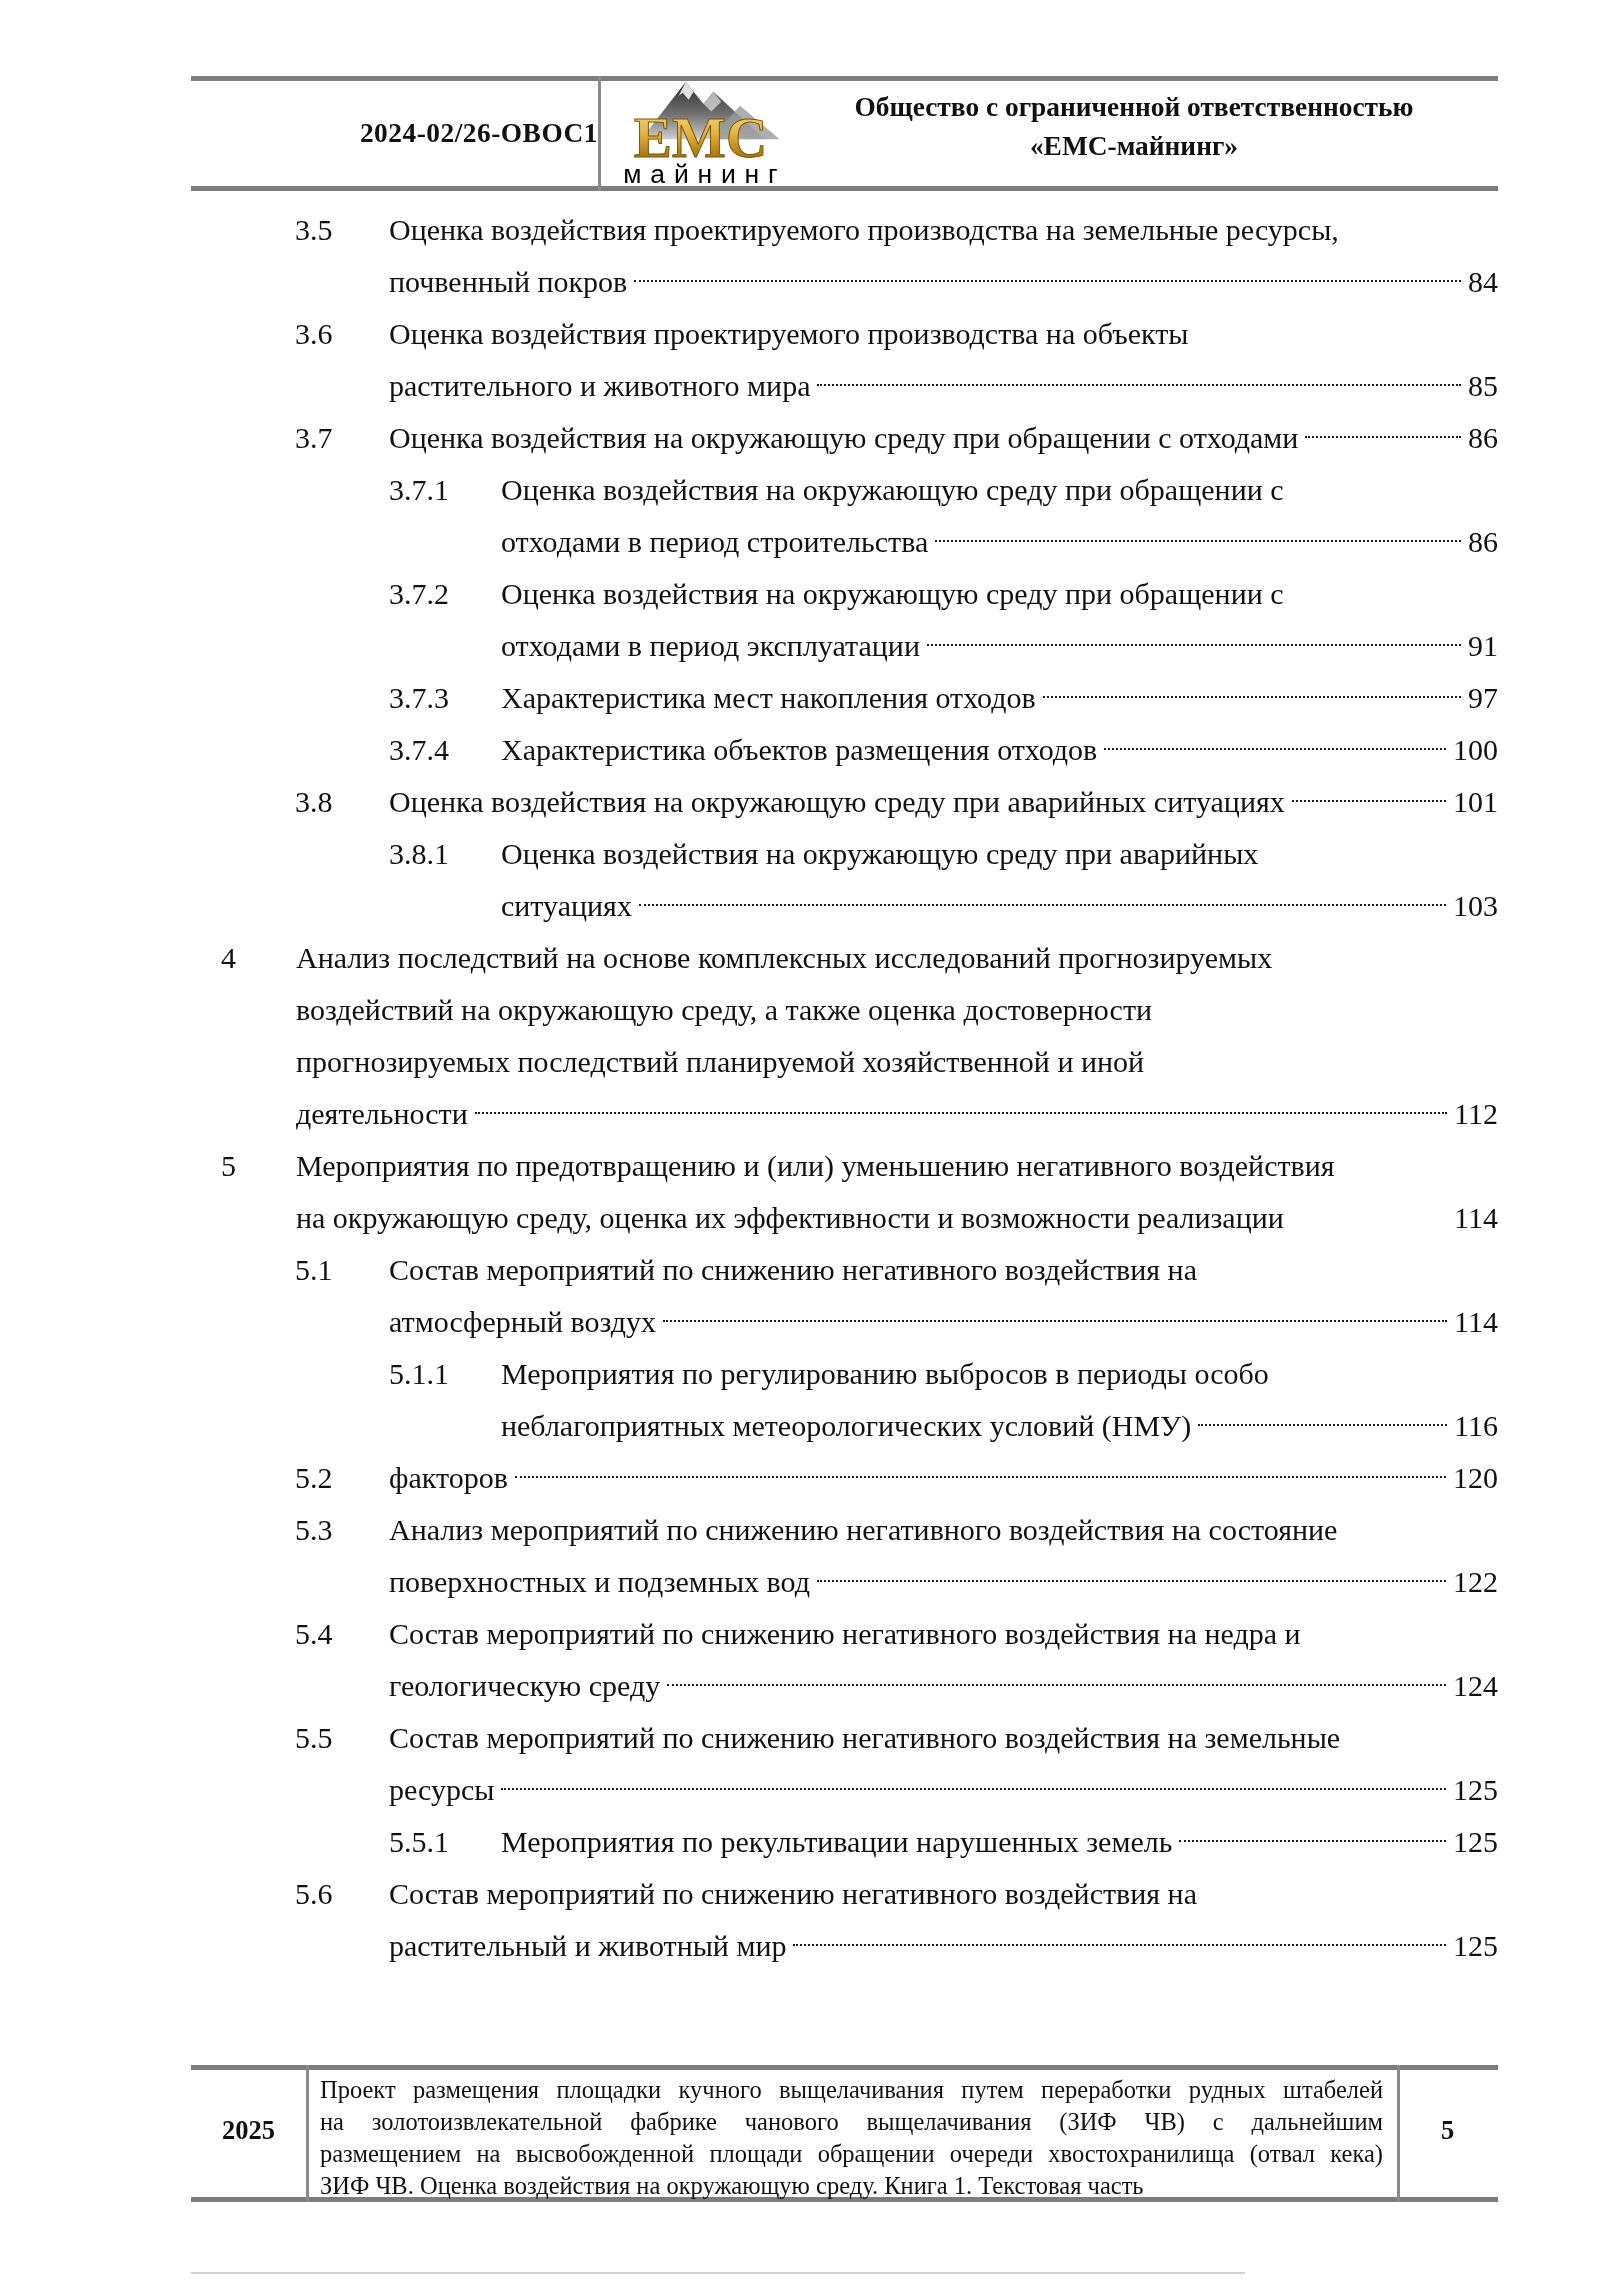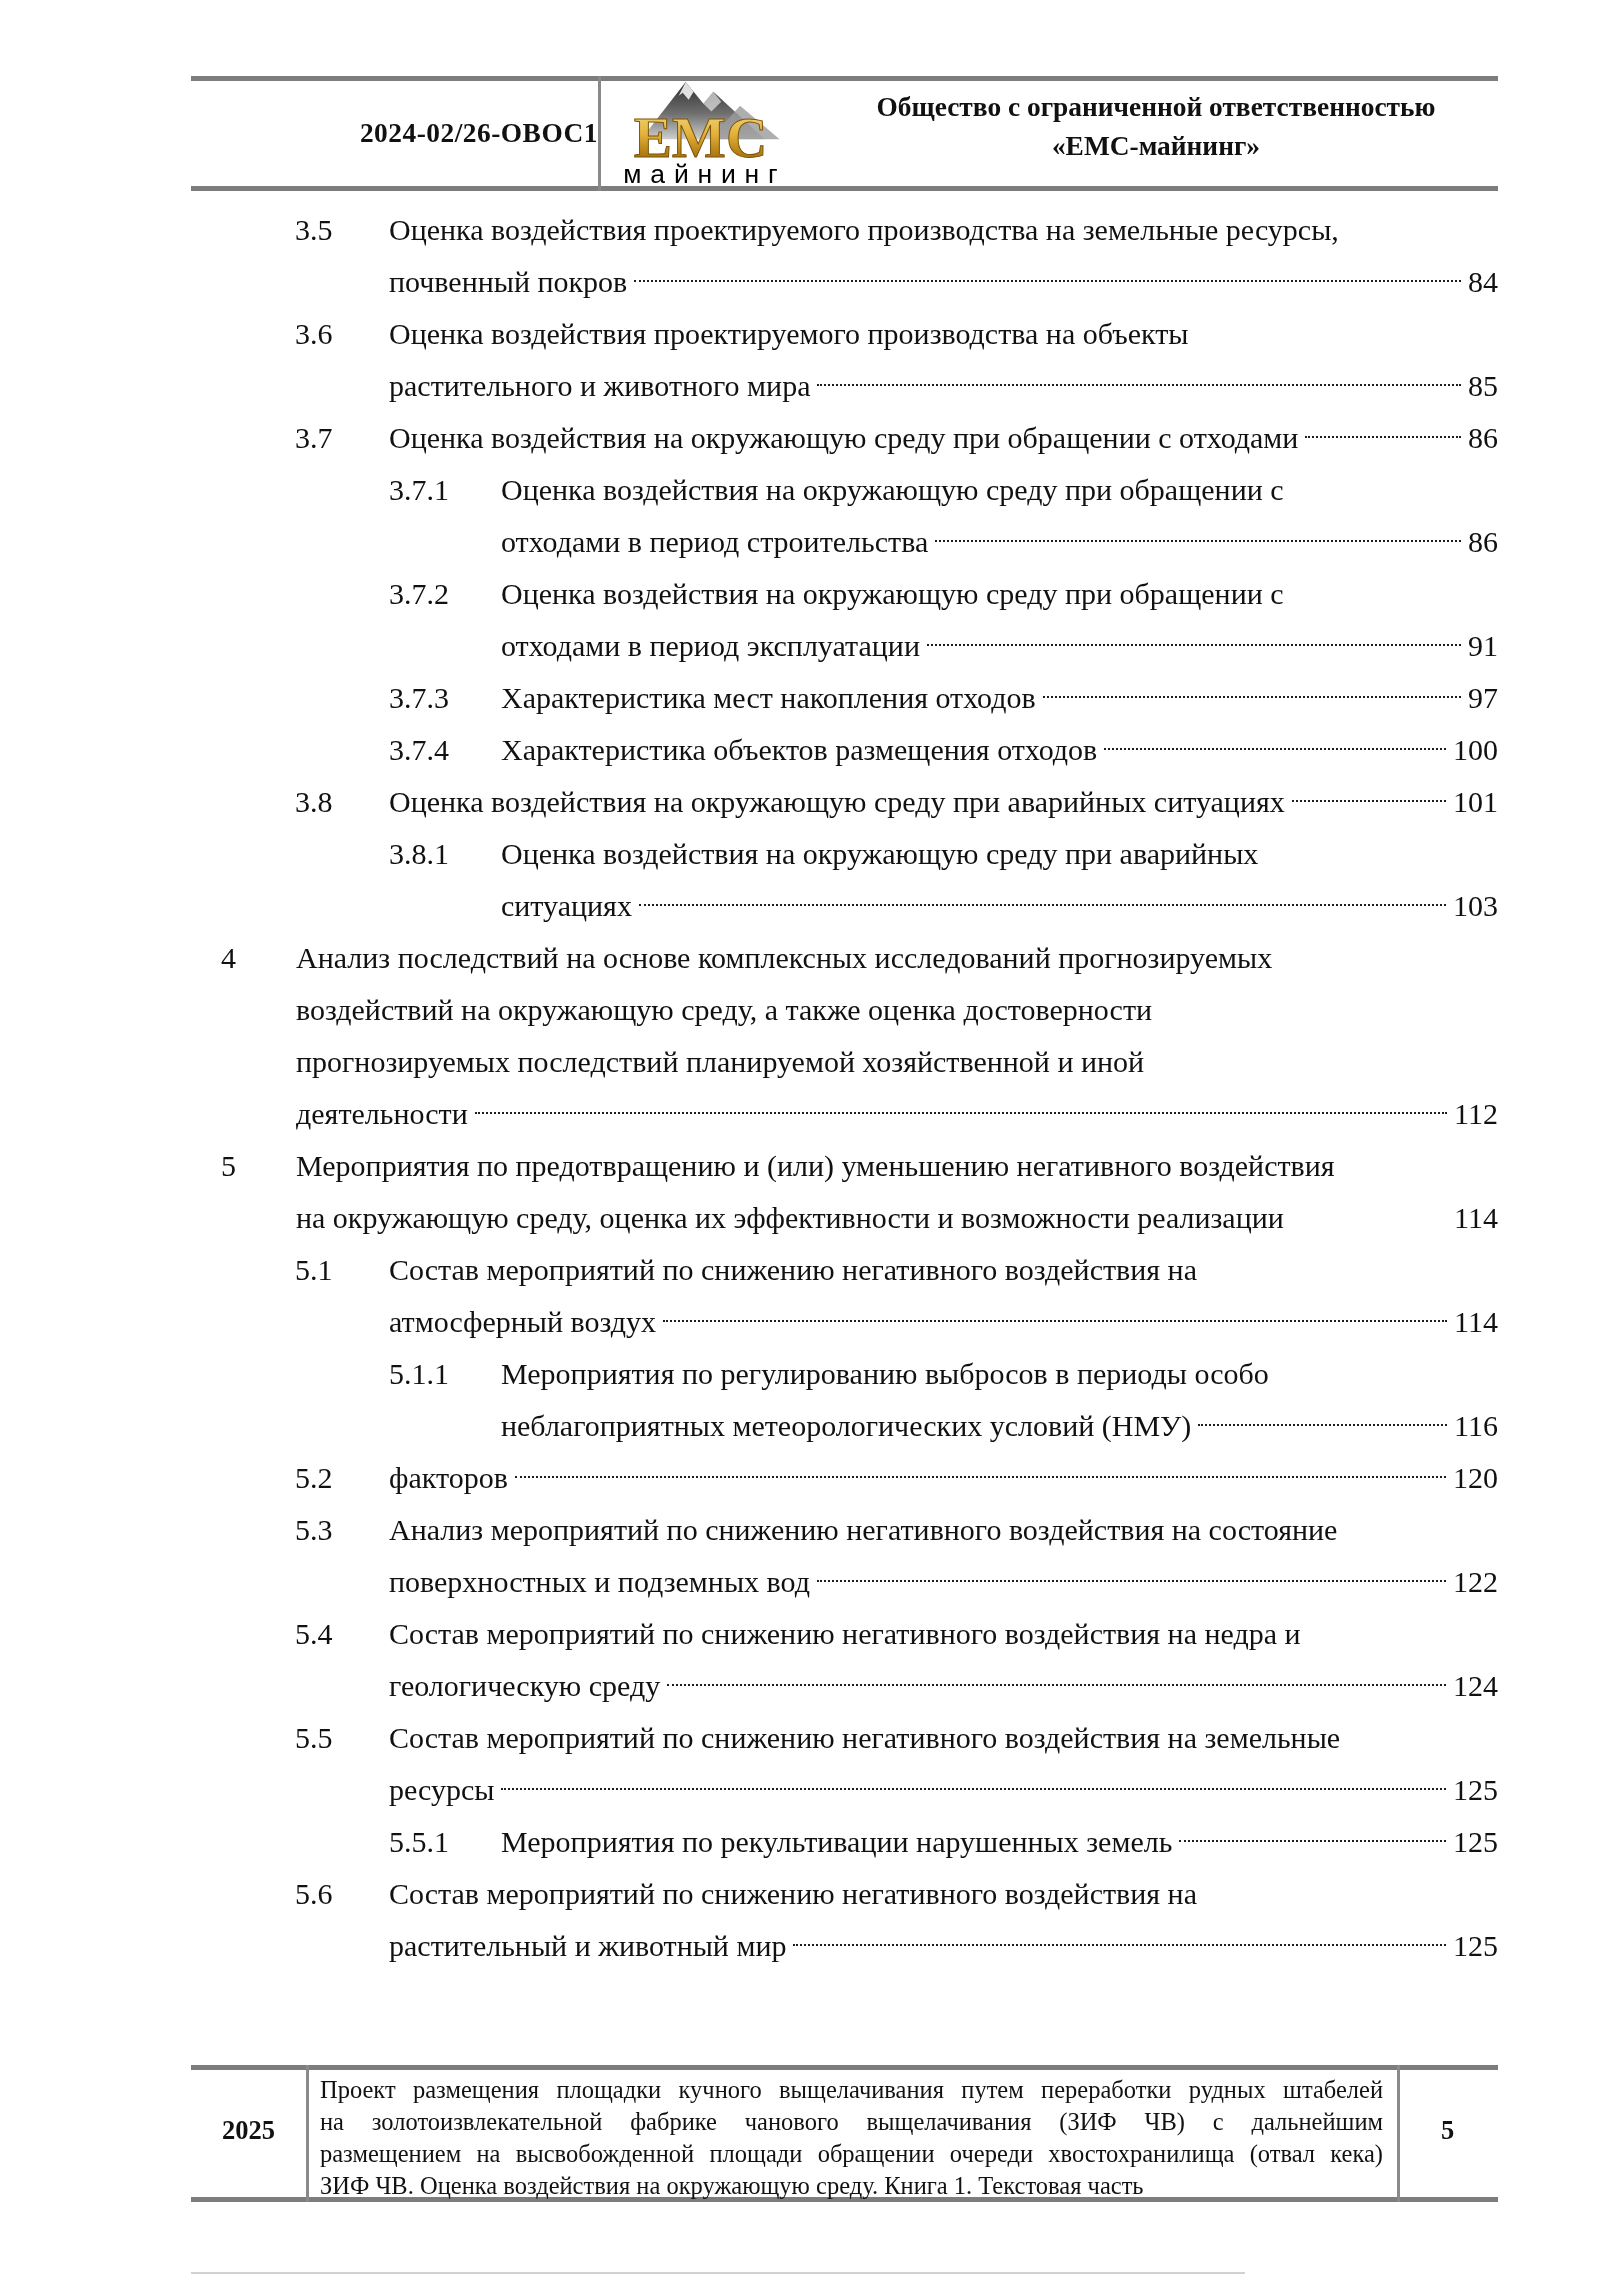--- a/index.html
+++ b/index.html
@@ -17,21 +17,21 @@
   .hline { position:absolute; background:#7d7d7d; }
   .hdr-top    { left:191px; top:76px;  width:1307px; height:4.9px; }
   .hdr-bottom { left:191px; top:186px; width:1307px; height:4.9px; }
   .hdr-vdiv   { left:598px; top:76px;  width:2.9px;   height:115px; background:#8a8a8a; }
 
   .doc-number {
     position:absolute; left:191px; top:118px; width:407px;
     text-align:right; font-size:27.4px; font-weight:bold; letter-spacing:0.5px;
   }
   .company {
-    position:absolute; left:814px; top:88px; width:684px;
+    position:absolute; left:792px; top:88px; width:684px;
     text-align:center; font-size:27.4px; font-weight:bold; line-height:39px;
   }
 
   .logo-svg { position:absolute; left:586px; top:78px; width:229px; height:84px; }
   .logo-mining {
     position:absolute; left:586px; top:159px; width:229px;
     text-align:center;
     font-family:"Liberation Sans", sans-serif;
     font-size:26.5px; font-weight:500; letter-spacing:8.8px; text-indent:8.8px;
     color:#000000;

